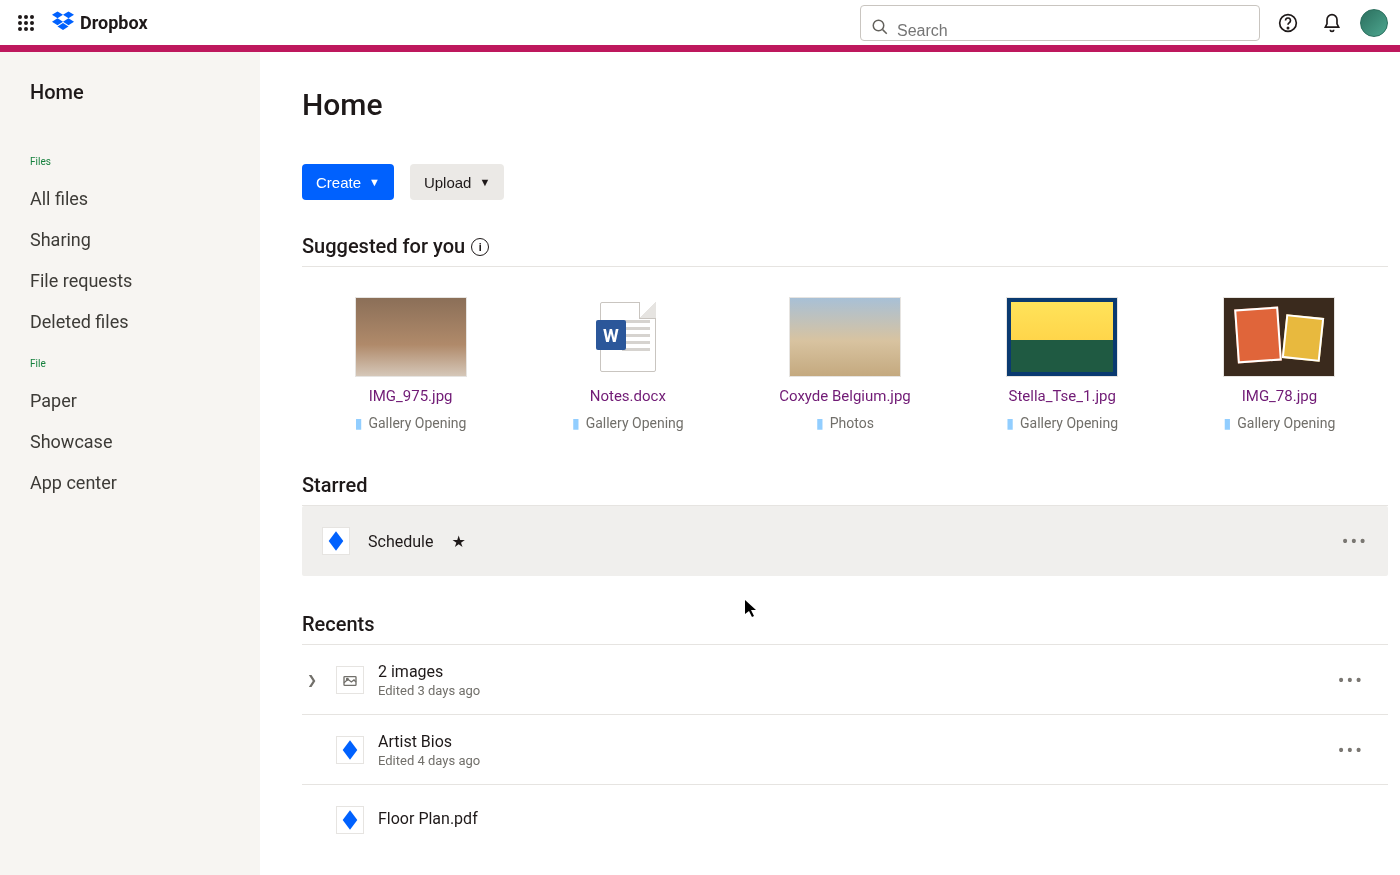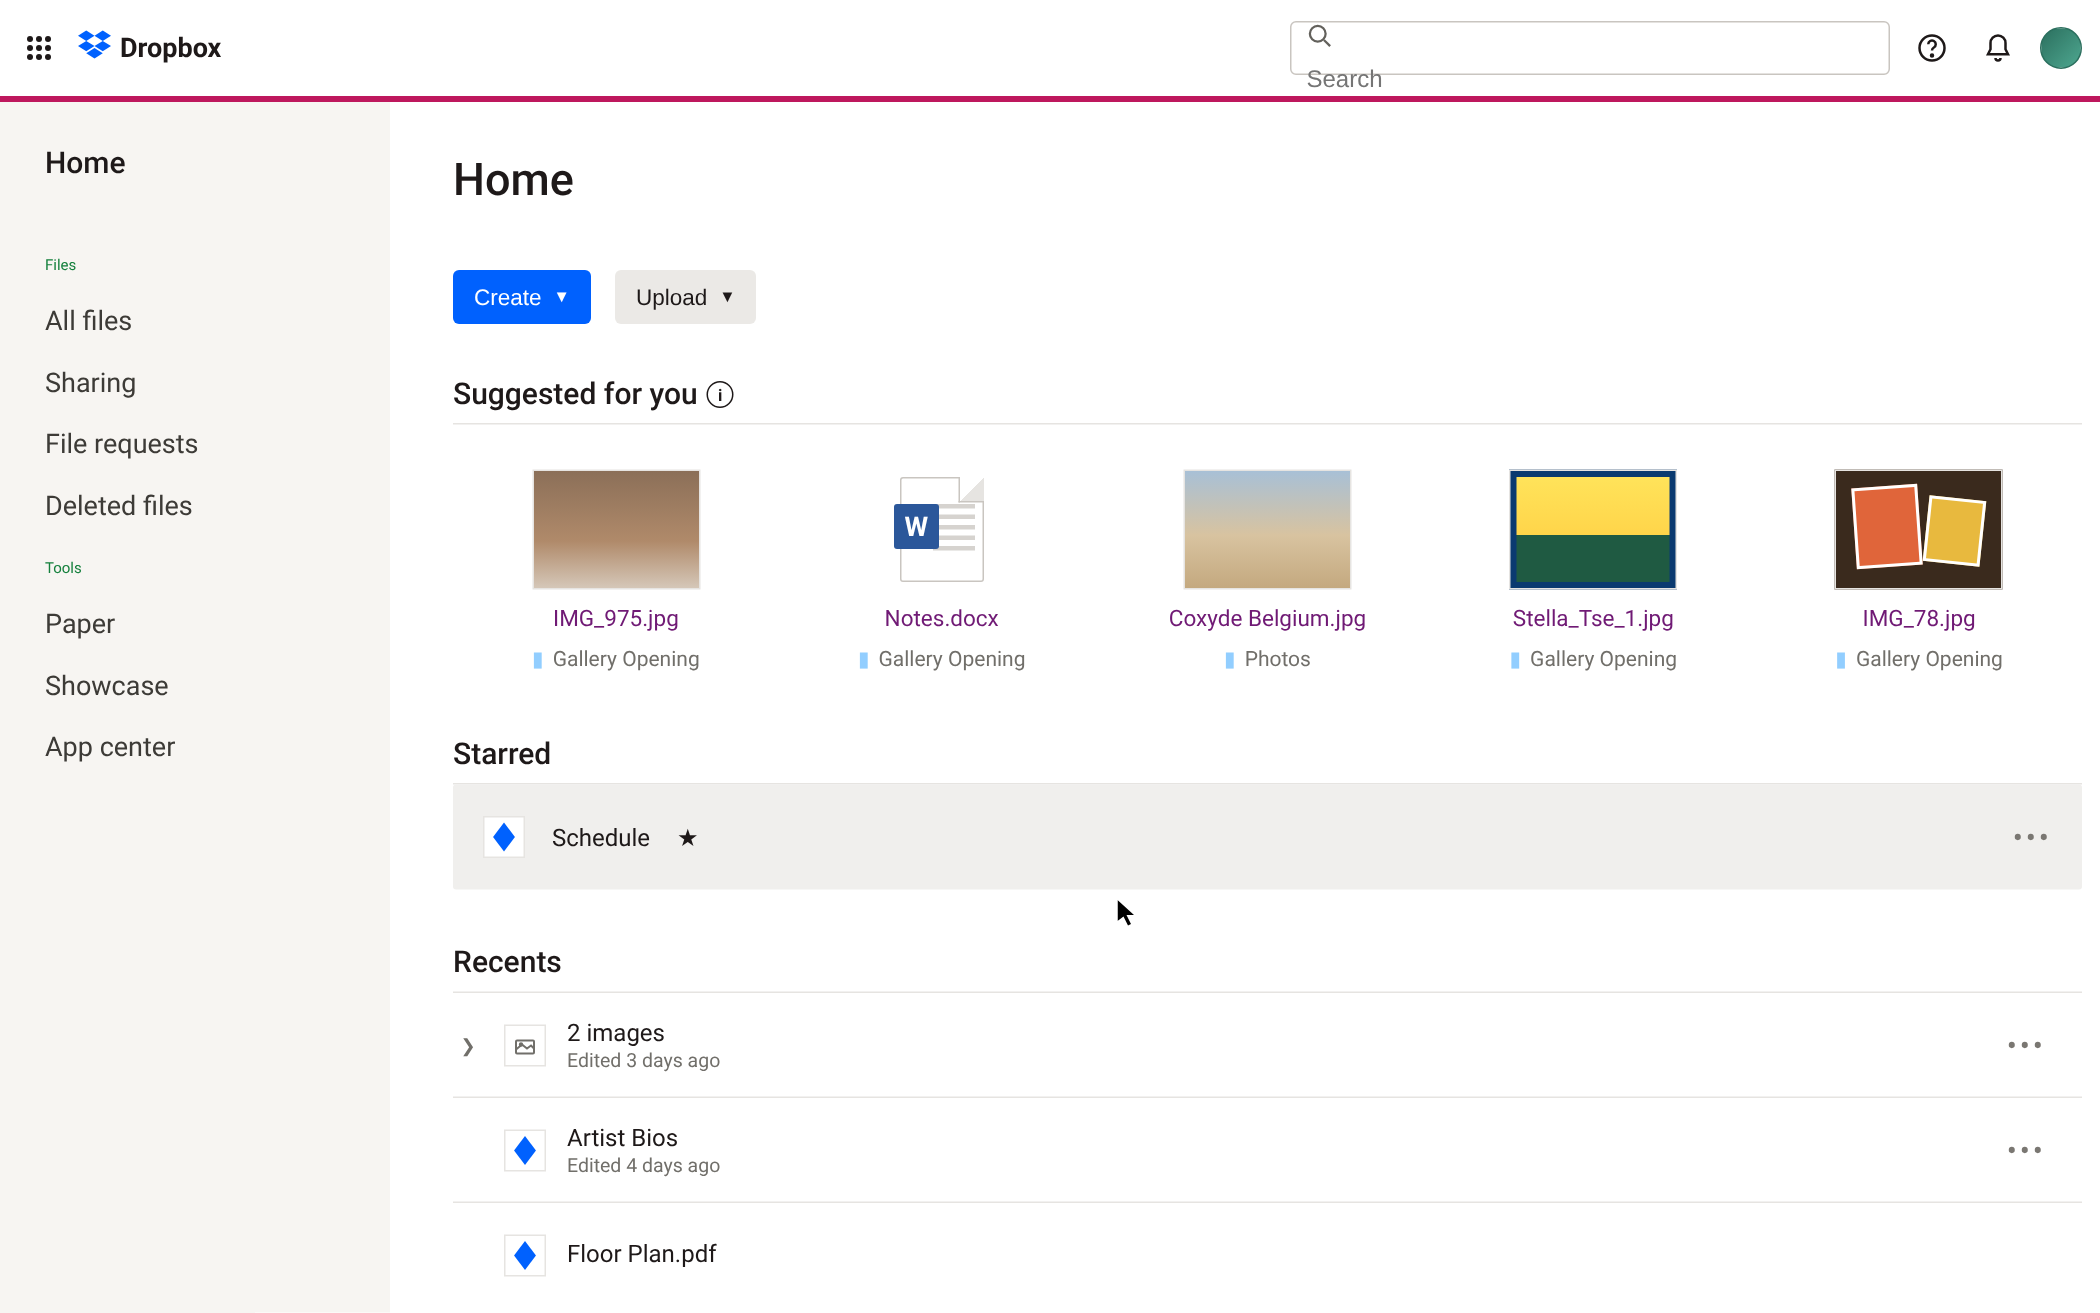--- a/index.html
+++ b/index.html
@@ -1,23 +1,23 @@
 <!DOCTYPE html>
 <html><head>
 <meta charset="utf-8">
 <style>
   * { box-sizing: border-box; margin: 0; padding: 0; }
   body { font-family: -apple-system, BlinkMacSystemFont, "Segoe UI", Roboto, Helvetica, Arial, sans-serif; font-size: 16px; color: #1e1919; background: #fff; width: 1400px; height: 875px; overflow: hidden; }
   
-  .topbar { height: 68px; border-bottom: 4px solid #be185d; display: flex; align-items: center; padding: 0 12px; gap: 12px; }
+  .topbar { height: 52px; border-bottom: 7px solid #be185d; display: flex; align-items: center; padding: 0 12px; gap: 12px; }
   .grid-apps { width: 28px; height: 28px; display:flex; align-items:center; justify-content:center; cursor:pointer; border-radius:4px; }
   .logo { display:flex; align-items:center; gap:6px; font-weight:700; font-size:18px; cursor:pointer;}
   .logo-mark{ color:#0061fe;}
   .spacer { flex:1; }
-  .search-wrap { width: 400px; height: 36px; border: 1px solid #c9c5c0; border-radius: 4px; display:flex; align-items:flex-start; padding: 0 10px; gap:8px; color:#63615c;flex-direction:column; }
+  .search-wrap { width: 400px; height: 36px; border: 1px solid #c9c5c0; border-radius: 4px; display:flex; align-items:flex-end; padding: 0 10px; gap:8px; color:#63615c; }
   .search-wrap input { flex:1; border:none; outline:none; font-size:16px; background:transparent; }
   .header-icon { width:32px; height:32px; display:flex; align-items:center; justify-content:center; cursor:pointer; border-radius:50%; }
   .avatar{ width:28px; height:28px; border-radius:50%; background: linear-gradient(135deg,#2b6f5e,#4ea790); border:1px solid #2b6f5e; cursor:pointer;}
   
   .layout{ display:flex; height: calc(875px - 52px);}
   
   .sidebar{ width:260px; background:#f7f5f2; padding: 28px 30px; display:flex; flex-direction:column; gap:2px;}
   .side-home{ font-size:20px; font-weight:500; margin-bottom: 35px; cursor:pointer;}
   .side-section-label{ font-size:10px; color:#15803d; margin-top:15px; margin-bottom:10px;}
   .side-item{ font-size:18px; color:#3d3b37; padding: 9px 0; cursor:pointer;}
@@ -134,21 +134,21 @@
 
 <div class="layout">
 
   <div class="sidebar">
     <div class="side-home">Home</div>
     <div class="side-section-label">Files</div>
     <div class="side-item">All files</div>
     <div class="side-item">Sharing</div>
     <div class="side-item">File requests</div>
     <div class="side-item">Deleted files</div>
-    <div class="side-section-label">Tools</div>
+    <div class="side-section-label">File</div>
     <div class="side-item">Paper</div>
     <div class="side-item">Showcase</div>
     <div class="side-item">App center</div>
   </div>
 
   <div class="main">
     <div class="page-title">Home</div>
 
     <div class="actions">
       <button class="btn btn-primary">

